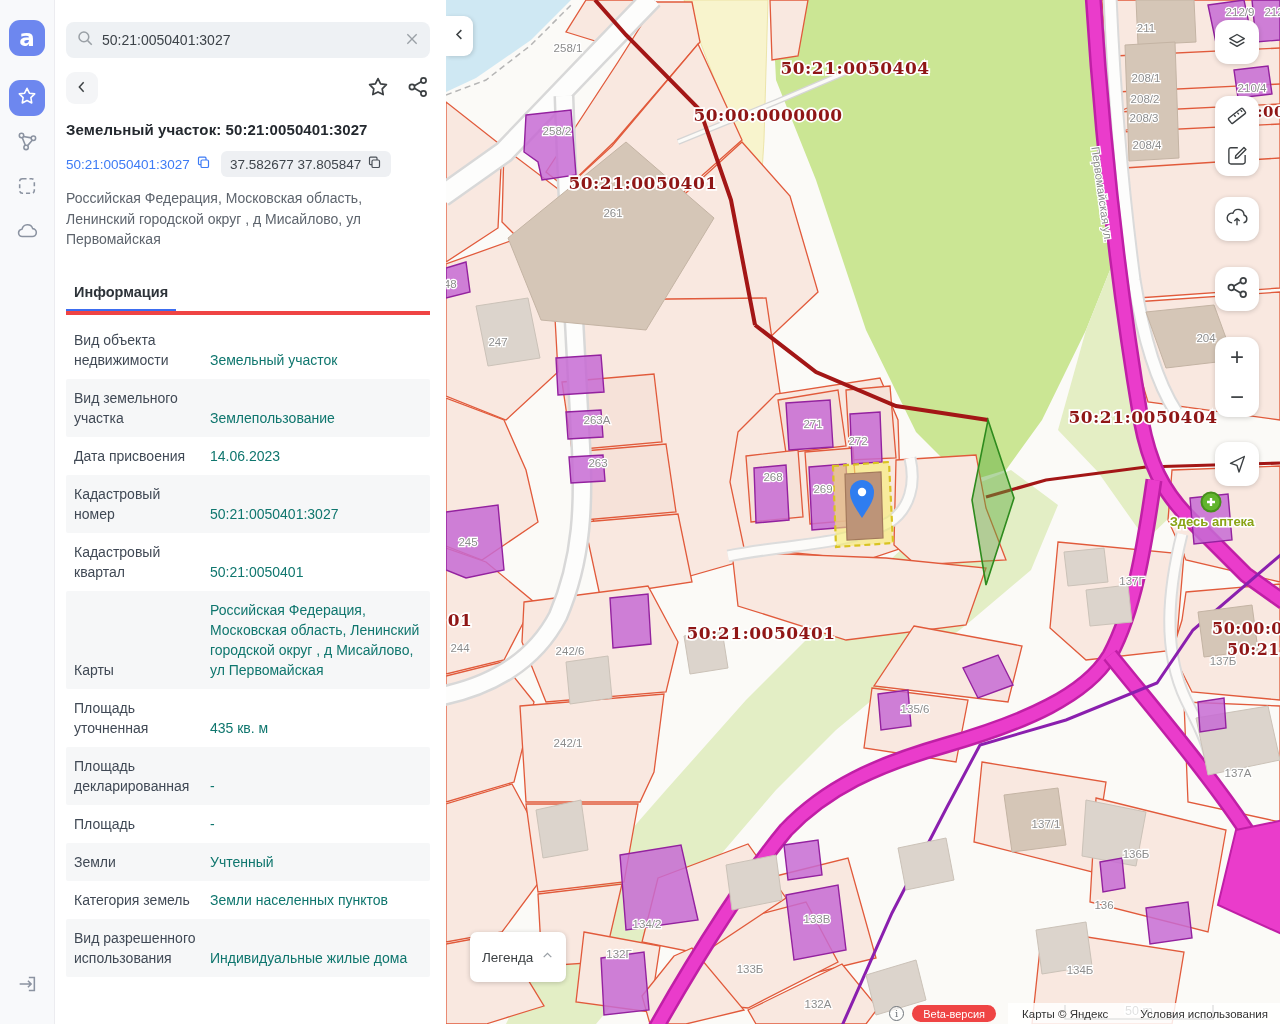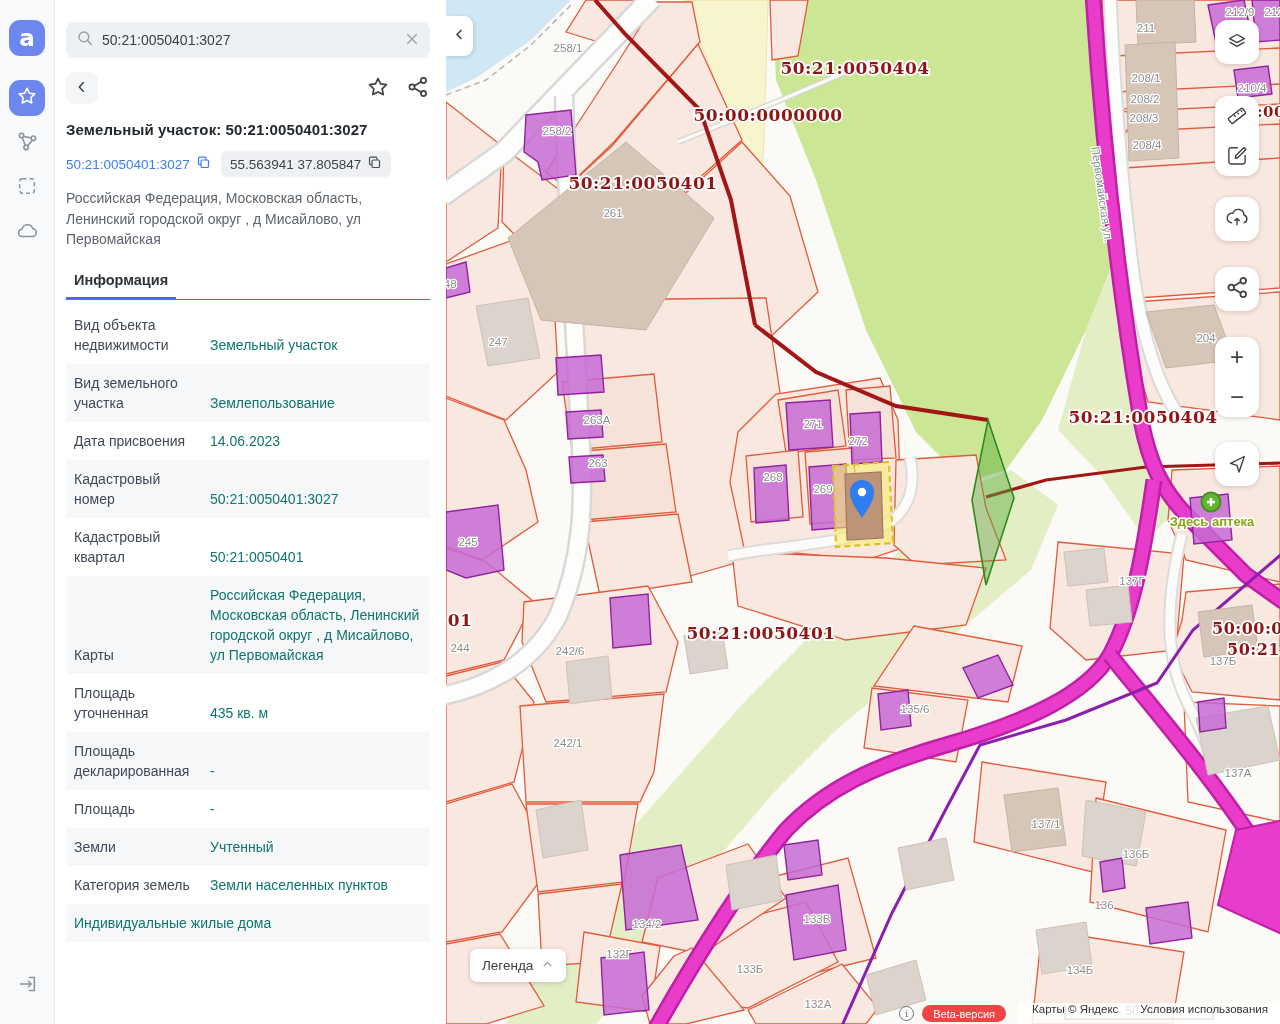--- a/index.html
+++ b/index.html
@@ -21,21 +21,21 @@
   .icon-btn { background:none; border:none; cursor:pointer; display:flex; align-items:center; justify-content:center; padding:0; }
   #header-row { margin-top:14px; display:flex; align-items:center; }
   #back-btn { width:32px; height:32px; background:#f4f5f7; border-radius:9px; }
   #header-spacer { flex:1; }
   #header-row .icon-btn + .icon-btn { margin-left:16px; }
   #page-title { margin-top:17px; font-size:15px; font-weight:700; color:#23282e; letter-spacing:.1px; }
   #chips { margin-top:13px; display:flex; align-items:center; gap:10px; }
   #cad-link { display:flex; align-items:center; gap:6px; color:#3d7bf5; font-size:13.5px; cursor:pointer; }
   #coord-chip { display:flex; align-items:center; gap:6px; background:#eef0f3; border-radius:6px; padding:4px 9px; font-size:13.5px; color:#3f454c; }
   #address { margin-top:11px; font-size:14px; line-height:20.5px; color:#5d646d; }
-  #tabs { margin-top:16px; border-bottom:1px solid #ef4444; }
+  #tabs { margin-top:28px; border-bottom:4px solid #ef4444; }
   #tab-info { display:inline-block; padding:6px 8px 9px 8px; font-size:14.5px; font-weight:700; color:#2d3339; border-bottom:2.5px solid #3d6df0; cursor:pointer; }
   #info-table { margin-top:6px; }
   .irow { display:flex; padding:9px 8px; font-size:14px; line-height:20px; border-radius:2px;align-items:flex-end; }
   .irow:nth-child(even) { background:#f6f7f8; }
   .irow .lab { width:136px; flex:0 0 136px; color:#404955; padding-right:10px; }
   .irow .val { flex:1; color:#0f766e; }
 
   
   #map { position:relative; flex:1; height:100%; background:#faf8f5; overflow:hidden; }
   #map-svg { position:absolute; left:0; top:0; }
@@ -49,24 +49,24 @@
   .plabel { fill:#8c8c8c; stroke:#fff; stroke-width:2.5px; paint-order:stroke; font-size:11.5px; text-anchor:middle; font-family:"Liberation Sans",sans-serif; }
   .redline { stroke:#a31616; fill:none; }
   .thinred { stroke:#e15a3b; stroke-width:1.3; fill:none; }
 
   .mbtn { position:absolute; width:44px; height:44px; background:#fff; border:none; border-radius:13px; box-shadow:0 1px 5px rgba(0,0,0,.18); display:flex; align-items:center; justify-content:center; cursor:pointer; }
   .mbtn svg, .mpill svg { stroke:#3c4043; fill:none; stroke-width:1.7; }
   .mpill { position:absolute; width:44px; background:#fff; border-radius:13px; box-shadow:0 1px 5px rgba(0,0,0,.18); display:flex; flex-direction:column; align-items:center; }
   .mpill .seg { width:44px; height:40px; display:flex; align-items:center; justify-content:center; background:none; border:none; cursor:pointer; }
 
   #collapse-btn { position:absolute; left:0; top:16px; width:27px; height:40px; background:#fff; border:none; border-radius:0 9px 9px 0; box-shadow:1px 1px 4px rgba(0,0,0,.15); cursor:pointer; display:flex; align-items:center; justify-content:center; }
-  #legend-btn { position:absolute; left:24px; bottom:42px; height:33px; padding:0 12px; background:#fff; border:none; border-radius:7px; box-shadow:0 1px 5px rgba(0,0,0,.2); display:flex; align-items:center; gap:8px; font-size:13.5px; color:#3c4043; font-family:"Liberation Sans",sans-serif; cursor:pointer; }
+  #legend-btn { position:absolute; left:24px; bottom:42px; height:50px; padding:0 12px; background:#fff; border:none; border-radius:7px; box-shadow:0 1px 5px rgba(0,0,0,.2); display:flex; align-items:center; gap:8px; font-size:13.5px; color:#3c4043; font-family:"Liberation Sans",sans-serif; cursor:pointer; }
 
   #attrib { position:absolute; right:0; bottom:0; height:21px; display:flex; align-items:center; }
-  #attrib-strip { background:rgba(255,255,255,.85); height:21px; display:flex; gap:22px; padding:0 12px 0 14px; font-size:11.5px; color:#333; }
+  #attrib-strip { background:rgba(255,255,255,.85); height:21px; display:flex; align-items:center; gap:32px; padding:0 12px 0 14px; font-size:11.5px; color:#333; }
   #beta-pill { background:#ef4444; color:#fff; font-size:11px; border-radius:10px; padding:2.5px 11px; margin-right:12px; }
   #info-circ { width:15px; height:15px; border-radius:50%; border:1.3px solid #6f757b; color:#6f757b; font-size:10px; display:flex; align-items:center; justify-content:center; margin-right:8px; background:rgba(255,255,255,.6); font-family:"DejaVu Serif",serif; }
 </style>
 </head>
 <body>
 
 <div id="app">
 
   <aside id="rail">
     <div class="rail-btn" id="logo" style="top:20px">a</div>
@@ -140,21 +140,21 @@
 
     <div id="chips">
       <span id="cad-link">
         <span>50:21:0050401:3027</span>
         <span><svg width="15" height="15" viewBox="0 0 24 24" fill="none" stroke="#3d7bf5" stroke-width="1.9">
               <rect x="8" y="8" width="12" height="12" rx="2"></rect>
               <path d="M16 8V5a1.5 1.5 0 0 0-1.5-1.5H5.5A1.5 1.5 0 0 0 4 5v9a1.5 1.5 0 0 0 1.5 1.5H8"></path>
             </svg></span>
       </span>
       <span id="coord-chip">
-        <span>55.563941 37.805847</span>
+        <span>37.582677 37.805847</span>
         <span><svg width="15" height="15" viewBox="0 0 24 24" fill="none" stroke="#4a5058" stroke-width="1.9">
               <rect x="8" y="8" width="12" height="12" rx="2"></rect>
               <path d="M16 8V5a1.5 1.5 0 0 0-1.5-1.5H5.5A1.5 1.5 0 0 0 4 5v9a1.5 1.5 0 0 0 1.5 1.5H8"></path>
             </svg></span>
       </span>
     </div>
 
     <p id="address">Российская Федерация, Московская область, Ленинский городской округ , д Мисайлово, ул Первомайская</p>
 
     <div id="tabs">
@@ -200,20 +200,21 @@
         </div>
         <div class="irow">
           <div class="lab">Земли</div>
           <div class="val">Учтенный</div>
         </div>
         <div class="irow">
           <div class="lab">Категория земель</div>
           <div class="val">Земли населенных пунктов</div>
         </div>
         <div class="irow">
+          <div class="lab">Вид разрешенного использования</div>
           <div class="val">Индивидуальные жилые дома</div>
         </div>
       </div>
   </section>
 
   <div id="map">
     <svg id="map-svg" width="834" height="1024" viewBox="0 0 834 1024">
 
       <rect x="0" y="0" width="834" height="1024" fill="#fbfaf7"></rect>
 

